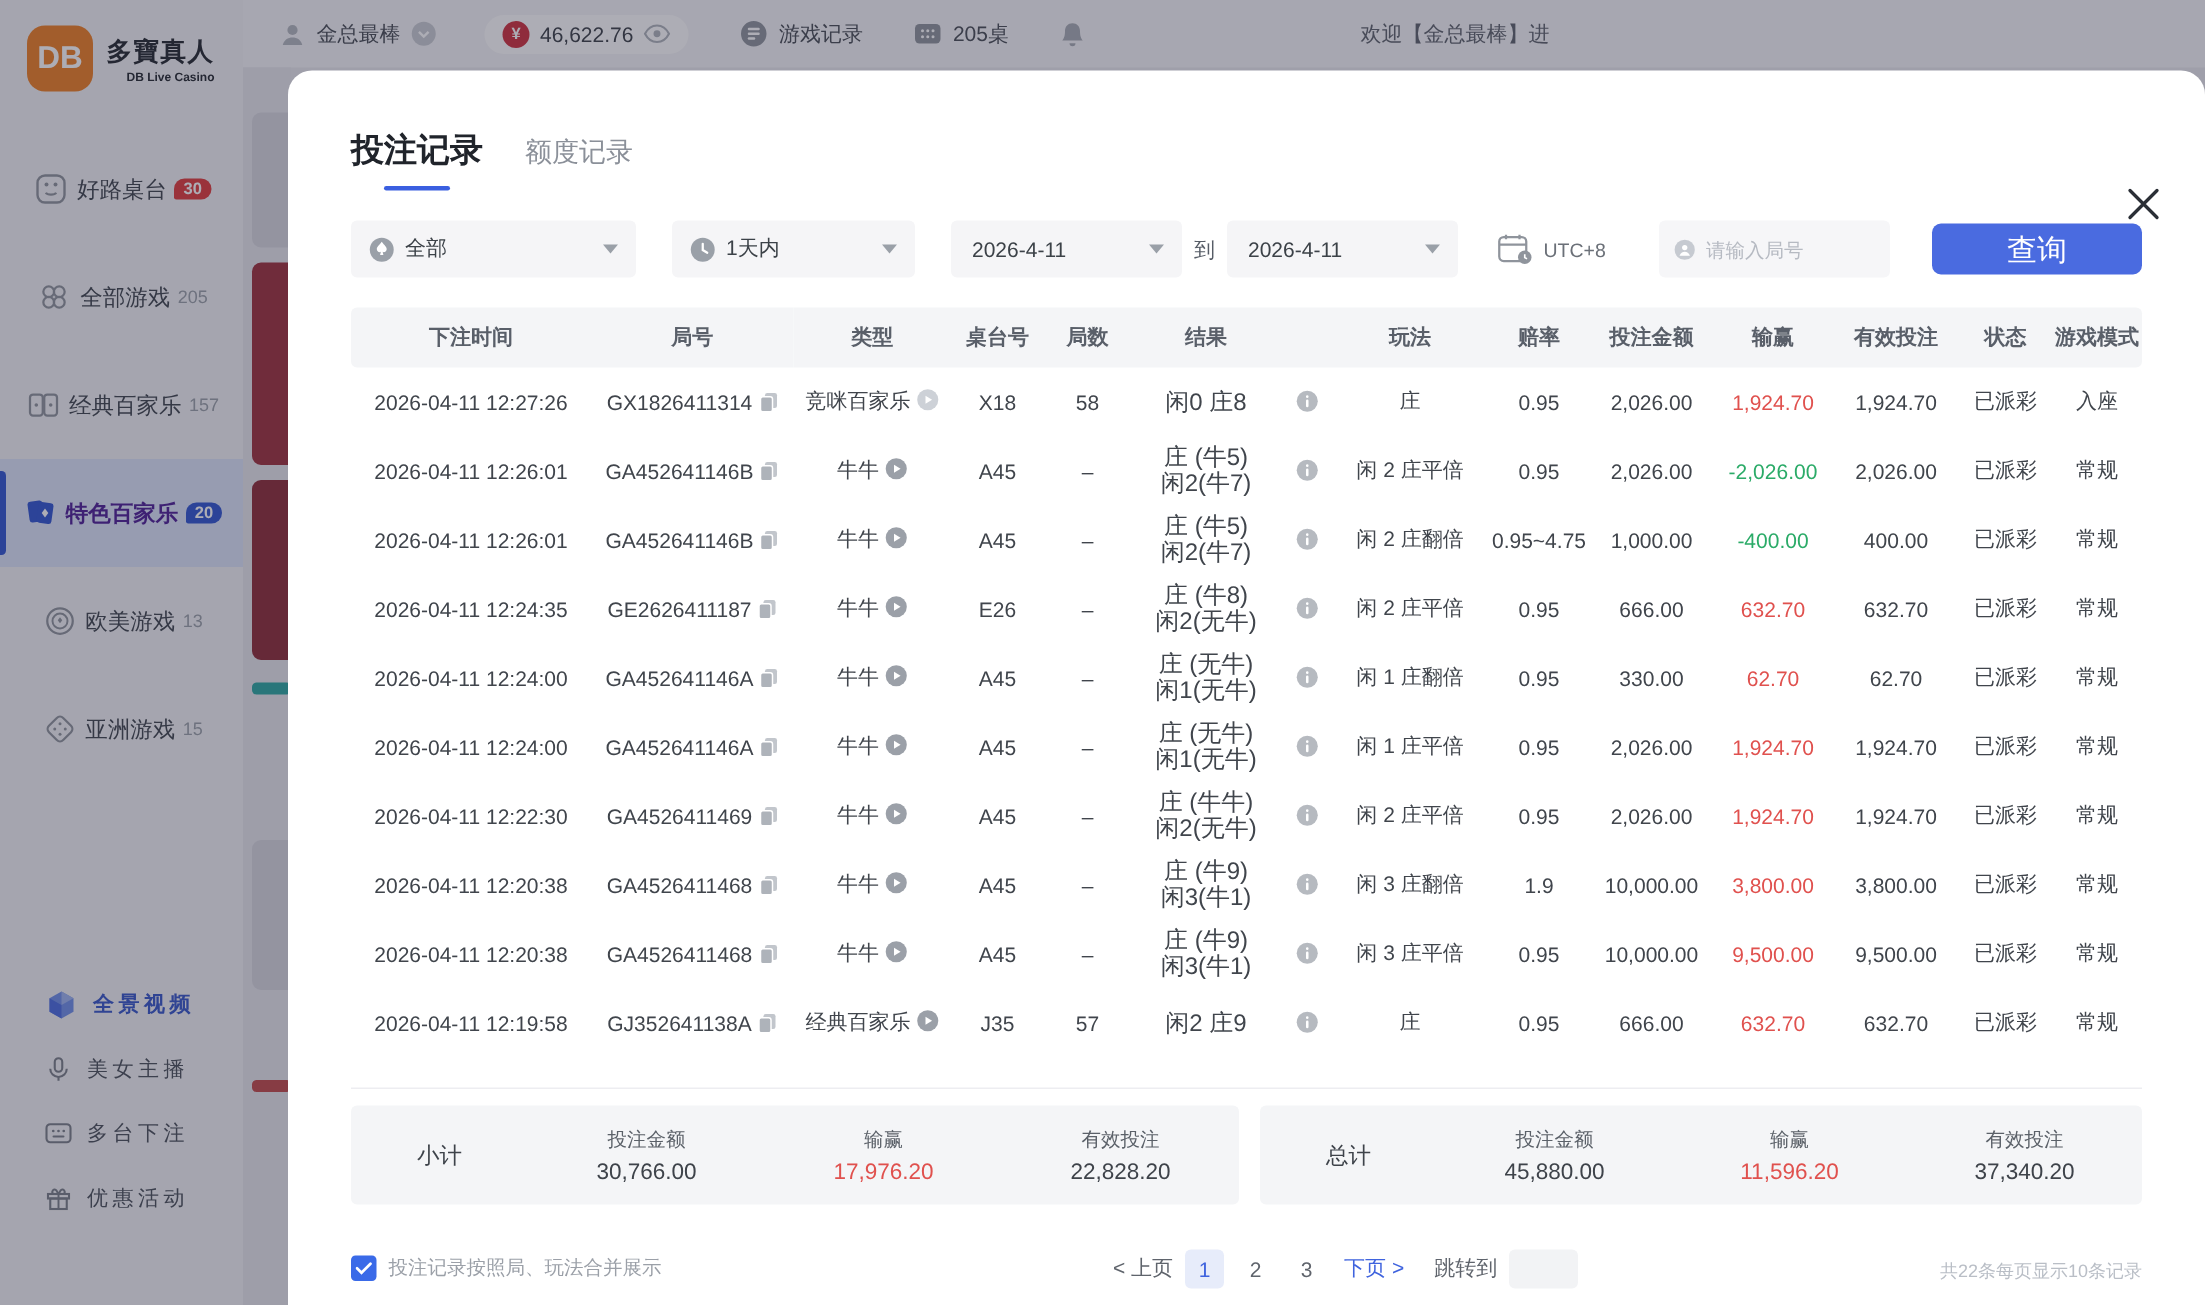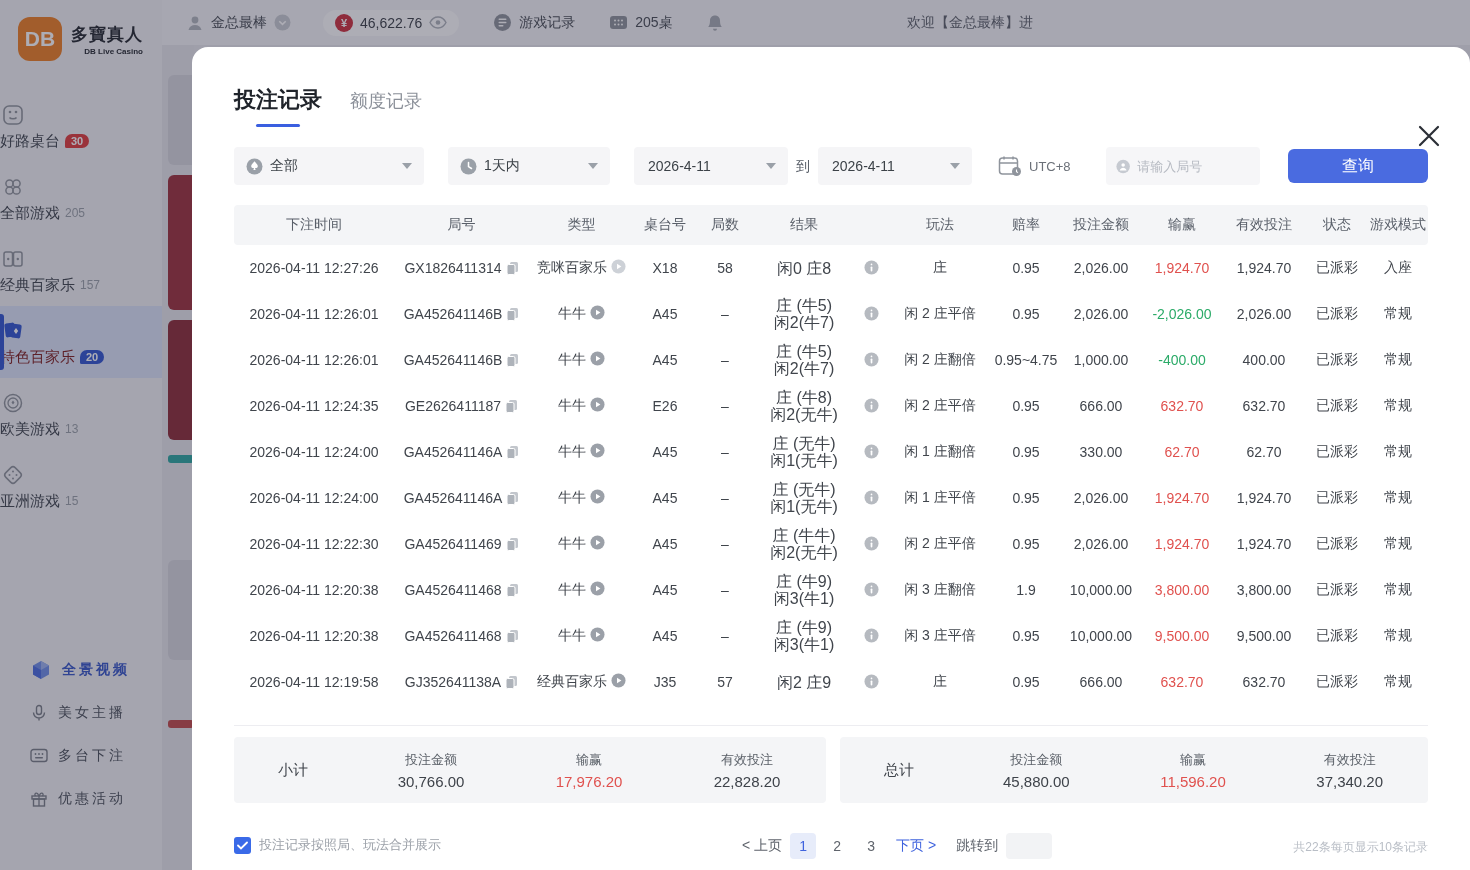--- a/index.html
+++ b/index.html
@@ -30,32 +30,32 @@
   .lb6 { top:675px; height:8px; background:#c24a4a; border-radius:3px; }
 
   
   .sidebar { position:absolute; left:0; top:0; width:162px; height:870px; background:#f3f3f5; }
   .logo { display:flex; align-items:center; gap:9px; padding:17px 0 0 18px; cursor:pointer;text-align:right; }
   .logo-sq { width:44px; height:44px; border-radius:12px; background:#ee7f23; color:#fff;
     font-weight:bold; font-size:21px; display:flex; align-items:center; justify-content:center; }
   .logo-t { font-size:17px; font-weight:bold; color:#23272e; letter-spacing:1px; }
   .logo-s { font-size:8px; font-weight:bold; color:#23272e; margin-top:1px; }
   .side-items { position:absolute; top:90px; left:0; right:0; }
-  .side-item { position:relative; height:72px; display:flex; flex-direction:column; align-items:flex-start;
+  .side-item { position:relative; height:72px; display:flex; flex-direction:row; align-items:center;
     justify-content:center; gap:4px; cursor:pointer; }
   .si-row { display:flex; align-items:center; gap:5px; }
   .si-label { font-size:15px; color:#3e444d; }
   .cnt { font-size:12px; color:#9aa0a8; }
   .badge { font-size:11px; color:#fff; border-radius:9px 9px 9px 2px; padding:1px 6px; font-weight:bold; }
   .badge.red { background:#e03b3b; }
   .badge.blue { background:#2f54d0; }
   .side-item.active { background:#dce4f9; }
   .side-item.active::before { content:""; position:absolute; left:0; top:8px; bottom:8px; width:4px;
     background:#2f54d0; border-radius:0 3px 3px 0; }
-  .side-item.active .si-label { color:#7f1d1d; font-weight:normal; }
+  .side-item.active .si-label { color:#4c1d95; font-weight:bold; }
   .side-extras { position:absolute; top:648px; left:0; right:0; }
   .side-extra { height:43px; display:flex; align-items:center; gap:10px; padding-left:30px; cursor:pointer; }
   .se-label { font-size:14px; color:#4a505a; letter-spacing:3px; }
   .side-extra.hl .se-label { color:#3656c8; font-weight:bold; }
 
   
   .overlay { position:absolute; inset:0; background:rgba(40,40,60,0.38); }
 
   
   .modal { position:absolute; left:192px; top:47px; right:0; bottom:0; background:#ffffff;
@@ -80,30 +80,30 @@
   .to-label { position:absolute; left:562px; top:0; line-height:38px; font-size:14px; color:#565c66; }
   #date-to { left:584px; width:154px; }
   .utc { position:absolute; left:764px; top:0; height:38px; display:flex; align-items:center; gap:7px;
     color:#6b7078; font-size:13px; }
   .round-input-wrap { position:absolute; left:872px; top:0; width:154px; height:38px; background:#f6f6f8;
     border-radius:4px; display:flex; align-items:center; padding:0 10px; gap:7px; }
   .round-input-wrap input { border:none; outline:none; background:transparent; width:100%;
     font-size:13px; color:#3c4248; font-family:inherit; }
   .round-input-wrap input::placeholder { color:#b6bac2; }
   .query-btn { position:absolute; left:1054px; top:2px; width:140px; height:34px; background:#4a6be0;
-    color:#fff; font-size:16px; border:none; border-radius:6px; cursor:pointer; font-family:inherit; }
+    color:#fff; font-size:20px; border:none; border-radius:6px; cursor:pointer; font-family:inherit; }
 
   .table-wrap { position:absolute; left:42px; top:158px; width:1194px; border-bottom:1px solid #ededf1;
     padding-bottom:20px; }
   table { width:1194px; border-collapse:collapse; table-layout:fixed; }
   col.c-time{width:160px} col.c-round{width:135px} col.c-type{width:105px} col.c-table{width:62px}
   col.c-rounds{width:58px} col.c-result{width:100px} col.c-info{width:34px} col.c-play{width:104px}
   col.c-odds{width:68px} col.c-bet{width:82px} col.c-winloss{width:80px} col.c-valid{width:84px}
   col.c-status{width:62px} col.c-mode{width:60px}
-  thead th { height:40px; background:#f4f5f7; font-weight:normal; font-size:14px; color:#595f69; }
+  thead th { height:40px; background:#f4f5f7; font-weight:bold; font-size:14px; color:#595f69; }
   thead th:first-child { border-radius:4px 0 0 4px; }
   thead th:last-child { border-radius:0 4px 4px 0; }
   tbody td { height:46px; text-align:center; vertical-align:middle; font-size:14px; color:#40454c; }
   td.c-round span { margin-right:4px; }
   .copy-ic, .play-ic, .info-ic { vertical-align:-2px; cursor:pointer; }
   .play-ic .bg { fill:#9ba0a8; }
   .play-ic.muted .bg { fill:#cdd1d7; }
   .rlines { font-size:16px; line-height:17px; }
   td.win { color:#e0514e; }
   td.loss { color:#2bab68; }

